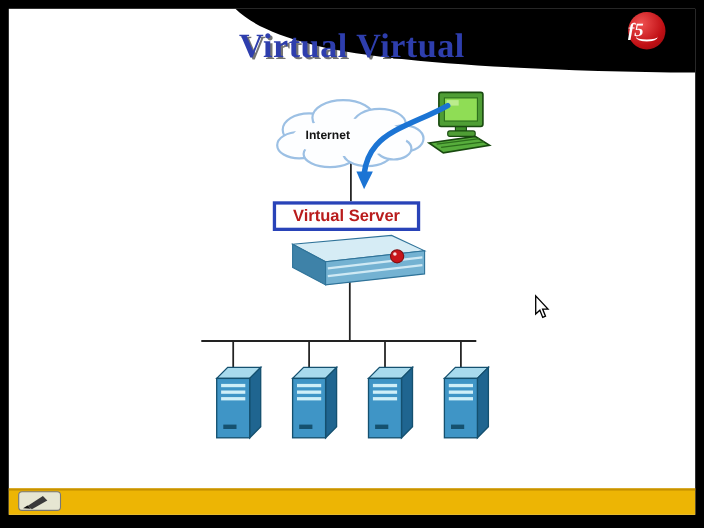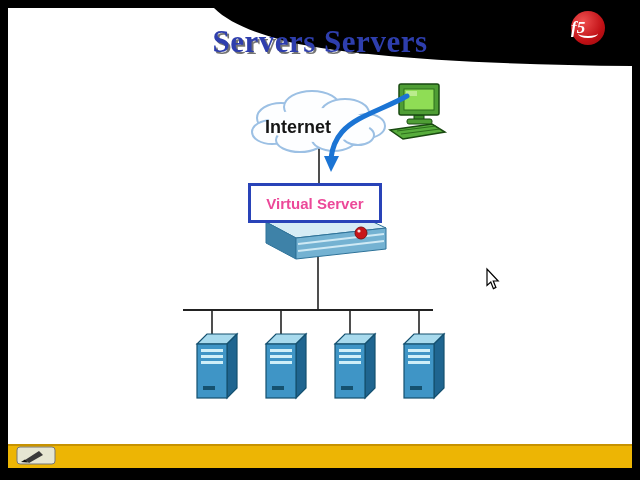--- a/index.html
+++ b/index.html
@@ -9,27 +9,27 @@
   }
   svg.art{position:absolute;left:0;top:0;display:block;}
   .title{
     position:absolute;left:8px;top:24px;width:624px;text-align:center;
     font-family:"Liberation Serif",serif;font-weight:bold;font-size:31px;
     color:#2e3ead;text-shadow:2px 2px 0 rgba(0,0,0,0.55);letter-spacing:0.5px;
     pointer-events:none;
   }
   .internet-label{
     position:absolute;left:236px;top:117px;width:124px;text-align:center;
-    font-size:18px;font-weight:bold;color:#161616;pointer-events:none;
+    font-size:11px;font-weight:bold;color:#161616;pointer-events:none;
   }
   .vsbox{
-    position:absolute;left:248px;top:183px;width:134px;height:40px;
+    position:absolute;left:248px;top:183px;width:134px;height:27px;
     background:#ffffff;border:3px solid #2943b8;box-sizing:border-box;
     display:flex;align-items:center;justify-content:center;
-    font-weight:bold;font-size:15px;color:#ec4899;
+    font-weight:bold;font-size:15px;color:#b91c1c;
   }
   .logo{
     position:absolute;left:571px;top:11px;width:34px;height:34px;border-radius:50%;
     background:radial-gradient(circle at 35% 30%, #ef5050, #c00f14 62%, #8f0a0e);
     display:flex;align-items:center;justify-content:flex-start;
     color:#fff;font-family:"Liberation Serif",serif;font-style:italic;
     font-weight:bold;font-size:17px;
   }
   .logo .swoosh{
     position:absolute;left:7px;bottom:7px;width:20px;height:7px;
@@ -143,21 +143,21 @@
       <rect x="17" y="447" width="38" height="17" rx="3" fill="#e6e6d2" stroke="#777777" stroke-width="1"></rect>
       <polygon points="25,460 39,451 43,455 29,463" fill="#3a3a3a"></polygon>
       <polygon points="21,462 25,459.5 28,462.5" fill="#111111"></polygon>
     </g>
 
     <g>
       <path d="M487,269 L487,285.5 L490.8,282 L493.4,288.6 L495.9,287.4 L493.3,281 L498.2,281 Z" fill="#ffffff" stroke="#000000" stroke-width="1.2"></path>
     </g>
   </svg>
 
-  <div class="title">Servers Servers</div>
+  <div class="title">Virtual Virtual</div>
 
   <div class="internet-label">Internet</div>
 
   <div class="vsbox">
     <span>Virtual Server</span>
   </div>
 
   <div class="logo">
     <span>f5</span>
     <span class="swoosh"></span>

